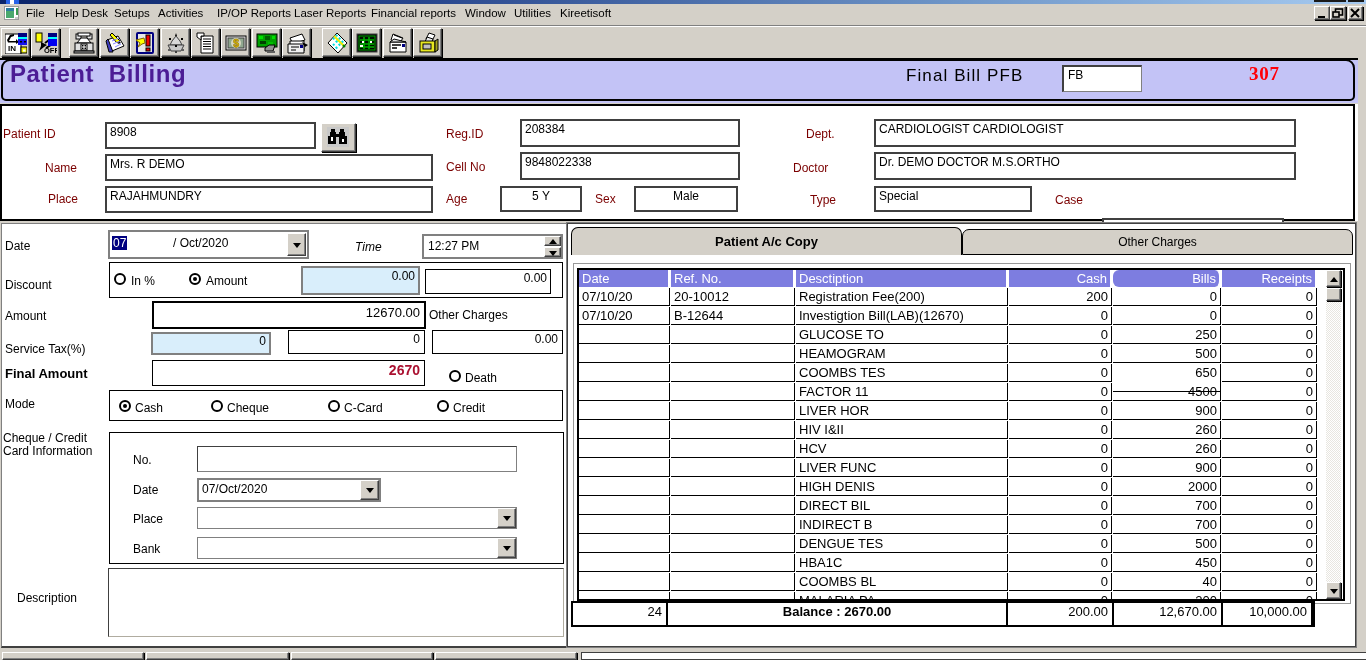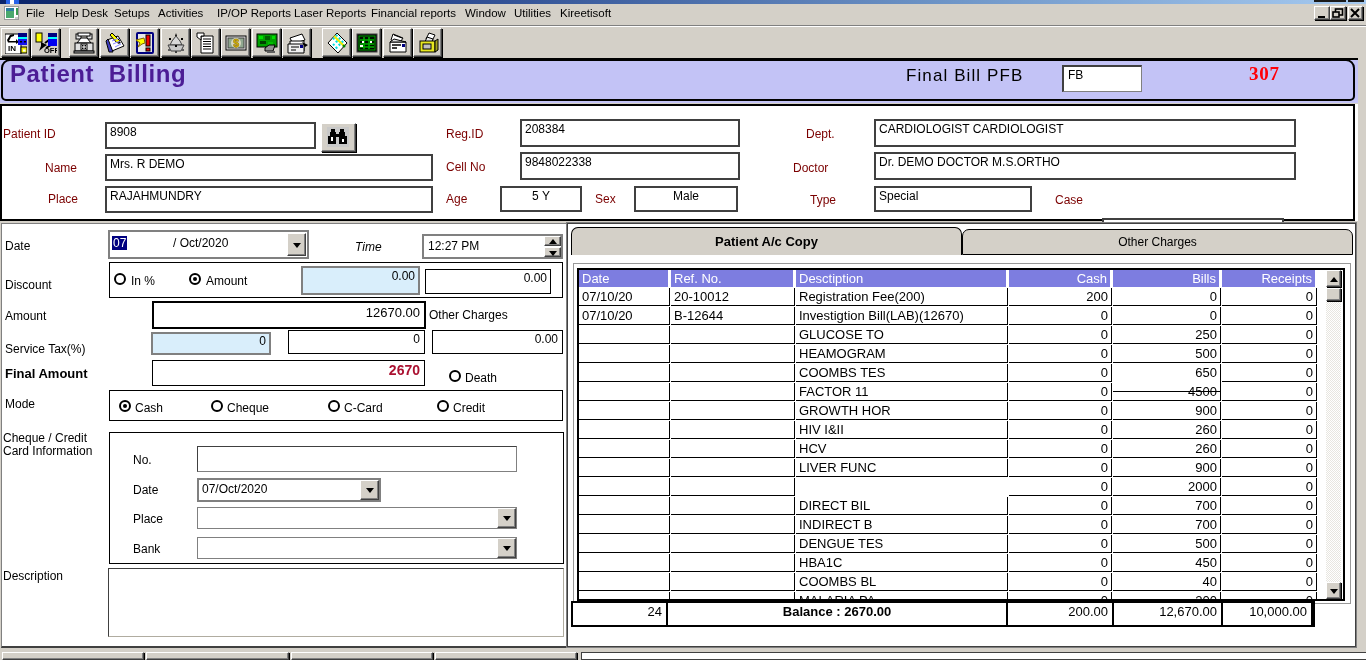--- a/index.html
+++ b/index.html
@@ -344,37 +344,37 @@
       <div class="arrow-down" style="left:5px;top:7px;"></div>
     </div>
 </div>
 <div class="blk" style="left:133px;top:542px;">Bank</div>
 <div class="abs" style="left:197px;top:537px;width:320px;height:22px;background:#fff;border:1px solid #808080;">
   <div class="combo-btn" style="right:0px;top:0px;width:19px;height:20px;">
       <div class="arrow-down" style="left:5px;top:7px;"></div>
     </div>
 </div>
 
-<div class="blk" style="left:3px;top:569px;">Description</div>
+<div class="blk" style="left:3px;top:591px;padding-left:14px;">Description</div>
 <div class="abs" style="left:108px;top:568px;width:456px;height:69px;background:#fff;border:1px solid #b0aca0;border-top:1px solid #404040;border-left:1px solid #404040;"></div>
 
 <div class="abs" style="left:566px;top:222px;width:791px;height:426px;background:#fff;border:1px solid #808080;box-shadow:inset 1px 1px 0 #404040, inset -1px -1px 0 #404040;"></div>
 
 <div class="abs" style="left:571px;top:227px;width:391px;height:28px;background:#d4d0c8;border:1px solid #000;border-bottom:none;border-radius:7px 7px 0 0;"></div>
 <div class="abs" style="left:962px;top:229px;width:391px;height:26px;background:#d4d0c8;border:1px solid #000;border-bottom:1px solid #000;border-radius:7px 7px 0 0;"></div>
 <div class="abs" style="left:571px;top:234px;width:391px;text-align:center;font-weight:bold;font-size:13px;">Patient A/c Copy</div>
 <div class="abs" style="left:962px;top:235px;width:391px;text-align:center;font-size:12px;">Other Charges</div>
 
 <div class="abs" style="left:573px;top:263px;width:778px;height:341px;border:1px solid #999;"></div>
 <div class="abs" id="grid" style="left:577px;top:268px;width:768px;height:333px;background:#fff;border:2px solid #000;overflow:hidden;">
     <div style="position:absolute;left:0px;top:0;width:91px;height:17px;background:#7d7de0;color:#fff;font-size:13px;padding:1px 0 0 3px;text-align:left;border-right:2px solid #fff;">Date</div>
     <div style="position:absolute;left:92px;top:0;width:124px;height:17px;background:#7d7de0;color:#fff;font-size:13px;padding:1px 0 0 3px;text-align:left;border-right:2px solid #fff;">Ref. No.</div>
     <div style="position:absolute;left:217px;top:0;width:212px;height:17px;background:#7d7de0;color:#fff;font-size:13px;padding:1px 0 0 3px;text-align:left;border-right:2px solid #fff;">Desctiption</div>
     <div style="position:absolute;left:430px;top:0;width:103px;height:17px;background:#7d7de0;color:#fff;font-size:13px;padding:1px 3px 0 0;text-align:right;border-right:2px solid #fff;">Cash</div>
-    <div style="position:absolute;left:534px;top:0;width:108px;height:17px;background:#7d7de0;color:#fff;font-size:13px;padding:1px 3px 0 0;text-align:right;border-right:2px solid #fff;">Bills</div>
+    <div style="position:absolute;left:534px;top:0;width:108px;height:17px;background:#7d7de0;color:#fff;font-size:13px;padding:1px 3px 0 0;text-align:right;border-right:2px solid #fff;border-radius:6px;">Bills</div>
     <div style="position:absolute;left:643px;top:0;width:95px;height:17px;background:#7d7de0;color:#fff;font-size:13px;padding:1px 3px 0 0;text-align:right;border-right:2px solid #fff;">Receipts</div>
     <div style="position:absolute;left:0px;top:18px;width:91px;height:18px;font-size:13px;padding:1px 0 0 3px;text-align:left;border-right:1px solid #000;border-bottom:1px solid #000;">07/10/20</div>
     <div style="position:absolute;left:92px;top:18px;width:124px;height:18px;font-size:13px;padding:1px 0 0 3px;text-align:left;border-right:1px solid #000;border-bottom:1px solid #000;">20-10012</div>
     <div style="position:absolute;left:217px;top:18px;width:212px;height:18px;font-size:13px;padding:1px 0 0 3px;text-align:left;border-right:1px solid #000;border-bottom:1px solid #000;">Registration Fee(200)</div>
     <div style="position:absolute;left:430px;top:18px;width:103px;height:18px;font-size:13px;padding:1px 3px 0 0;text-align:right;border-right:1px solid #000;border-bottom:1px solid #000;">200</div>
     <div style="position:absolute;left:534px;top:18px;width:108px;height:18px;font-size:13px;padding:1px 3px 0 0;text-align:right;border-right:1px solid #000;border-bottom:1px solid #000;">0</div>
     <div style="position:absolute;left:643px;top:18px;width:95px;height:18px;font-size:13px;padding:1px 3px 0 0;text-align:right;border-right:1px solid #000;border-bottom:1px solid #000;">0</div>
     <div style="position:absolute;left:0px;top:37px;width:91px;height:18px;font-size:13px;padding:1px 0 0 3px;text-align:left;border-right:1px solid #000;border-bottom:1px solid #000;">07/10/20</div>
     <div style="position:absolute;left:92px;top:37px;width:124px;height:18px;font-size:13px;padding:1px 0 0 3px;text-align:left;border-right:1px solid #000;border-bottom:1px solid #000;">B-12644</div>
     <div style="position:absolute;left:217px;top:37px;width:212px;height:18px;font-size:13px;padding:1px 0 0 3px;text-align:left;border-right:1px solid #000;border-bottom:1px solid #000;">Investigtion Bill(LAB)(12670)</div>
@@ -400,21 +400,21 @@
     <div style="position:absolute;left:534px;top:94px;width:108px;height:28px;font-size:13px;padding:1px 3px 0 0;text-align:right;border-right:1px solid #000;border-bottom:1px solid #000;">650</div>
     <div style="position:absolute;left:643px;top:94px;width:95px;height:18px;font-size:13px;padding:1px 3px 0 0;text-align:right;border-right:1px solid #000;border-bottom:1px solid #000;">0</div>
     <div style="position:absolute;left:0px;top:113px;width:91px;height:18px;font-size:13px;padding:1px 0 0 3px;text-align:left;border-right:1px solid #000;border-bottom:1px solid #000;"></div>
     <div style="position:absolute;left:92px;top:113px;width:124px;height:18px;font-size:13px;padding:1px 0 0 3px;text-align:left;border-right:1px solid #000;border-bottom:1px solid #000;"></div>
     <div style="position:absolute;left:217px;top:113px;width:212px;height:18px;font-size:13px;padding:1px 0 0 3px;text-align:left;border-right:1px solid #000;border-bottom:1px solid #000;">FACTOR 11</div>
     <div style="position:absolute;left:430px;top:113px;width:103px;height:18px;font-size:13px;padding:1px 3px 0 0;text-align:right;border-right:1px solid #000;border-bottom:1px solid #000;">0</div>
     <div style="position:absolute;left:534px;top:113px;width:108px;height:18px;font-size:13px;padding:1px 3px 0 0;text-align:right;border-right:1px solid #000;border-bottom:1px solid #000;">4500</div>
     <div style="position:absolute;left:643px;top:113px;width:95px;height:18px;font-size:13px;padding:1px 3px 0 0;text-align:right;border-right:1px solid #000;border-bottom:1px solid #000;">0</div>
     <div style="position:absolute;left:0px;top:132px;width:91px;height:18px;font-size:13px;padding:1px 0 0 3px;text-align:left;border-right:1px solid #000;border-bottom:1px solid #000;"></div>
     <div style="position:absolute;left:92px;top:132px;width:124px;height:18px;font-size:13px;padding:1px 0 0 3px;text-align:left;border-right:1px solid #000;border-bottom:1px solid #000;"></div>
-    <div style="position:absolute;left:217px;top:132px;width:212px;height:18px;font-size:13px;padding:1px 0 0 3px;text-align:left;border-right:1px solid #000;border-bottom:1px solid #000;">GROWTH HOR</div>
+    <div style="position:absolute;left:217px;top:132px;width:212px;height:18px;font-size:13px;padding:1px 0 0 3px;text-align:left;border-right:1px solid #000;border-bottom:1px solid #000;">LIVER HOR</div>
     <div style="position:absolute;left:430px;top:132px;width:103px;height:18px;font-size:13px;padding:1px 3px 0 0;text-align:right;border-right:1px solid #000;border-bottom:1px solid #000;">0</div>
     <div style="position:absolute;left:534px;top:132px;width:108px;height:18px;font-size:13px;padding:1px 3px 0 0;text-align:right;border-right:1px solid #000;border-bottom:1px solid #000;">900</div>
     <div style="position:absolute;left:643px;top:132px;width:95px;height:18px;font-size:13px;padding:1px 3px 0 0;text-align:right;border-right:1px solid #000;border-bottom:1px solid #000;">0</div>
     <div style="position:absolute;left:0px;top:151px;width:91px;height:18px;font-size:13px;padding:1px 0 0 3px;text-align:left;border-right:1px solid #000;border-bottom:1px solid #000;"></div>
     <div style="position:absolute;left:92px;top:151px;width:124px;height:18px;font-size:13px;padding:1px 0 0 3px;text-align:left;border-right:1px solid #000;border-bottom:1px solid #000;"></div>
     <div style="position:absolute;left:217px;top:151px;width:212px;height:18px;font-size:13px;padding:1px 0 0 3px;text-align:left;border-right:1px solid #000;border-bottom:1px solid #000;">HIV I&amp;II</div>
     <div style="position:absolute;left:430px;top:151px;width:103px;height:18px;font-size:13px;padding:1px 3px 0 0;text-align:right;border-right:1px solid #000;border-bottom:1px solid #000;">0</div>
     <div style="position:absolute;left:534px;top:151px;width:108px;height:18px;font-size:13px;padding:1px 3px 0 0;text-align:right;border-right:1px solid #000;border-bottom:1px solid #000;">260</div>
     <div style="position:absolute;left:643px;top:151px;width:95px;height:18px;font-size:13px;padding:1px 3px 0 0;text-align:right;border-right:1px solid #000;border-bottom:1px solid #000;">0</div>
     <div style="position:absolute;left:0px;top:170px;width:91px;height:18px;font-size:13px;padding:1px 0 0 3px;text-align:left;border-right:1px solid #000;border-bottom:1px solid #000;"></div>
@@ -424,20 +424,21 @@
     <div style="position:absolute;left:534px;top:170px;width:108px;height:18px;font-size:13px;padding:1px 3px 0 0;text-align:right;border-right:1px solid #000;border-bottom:1px solid #000;">260</div>
     <div style="position:absolute;left:643px;top:170px;width:95px;height:18px;font-size:13px;padding:1px 3px 0 0;text-align:right;border-right:1px solid #000;border-bottom:1px solid #000;">0</div>
     <div style="position:absolute;left:0px;top:189px;width:91px;height:18px;font-size:13px;padding:1px 0 0 3px;text-align:left;border-right:1px solid #000;border-bottom:1px solid #000;"></div>
     <div style="position:absolute;left:92px;top:189px;width:124px;height:18px;font-size:13px;padding:1px 0 0 3px;text-align:left;border-right:1px solid #000;border-bottom:1px solid #000;"></div>
     <div style="position:absolute;left:217px;top:189px;width:212px;height:18px;font-size:13px;padding:1px 0 0 3px;text-align:left;border-right:1px solid #000;border-bottom:1px solid #000;">LIVER FUNC</div>
     <div style="position:absolute;left:430px;top:189px;width:103px;height:18px;font-size:13px;padding:1px 3px 0 0;text-align:right;border-right:1px solid #000;border-bottom:1px solid #000;">0</div>
     <div style="position:absolute;left:534px;top:189px;width:108px;height:18px;font-size:13px;padding:1px 3px 0 0;text-align:right;border-right:1px solid #000;border-bottom:1px solid #000;">900</div>
     <div style="position:absolute;left:643px;top:189px;width:95px;height:18px;font-size:13px;padding:1px 3px 0 0;text-align:right;border-right:1px solid #000;border-bottom:1px solid #000;">0</div>
     <div style="position:absolute;left:0px;top:208px;width:91px;height:18px;font-size:13px;padding:1px 0 0 3px;text-align:left;border-right:1px solid #000;border-bottom:1px solid #000;"></div>
     <div style="position:absolute;left:92px;top:208px;width:124px;height:18px;font-size:13px;padding:1px 0 0 3px;text-align:left;border-right:1px solid #000;border-bottom:1px solid #000;"></div>
+    <div style="position:absolute;left:217px;top:208px;width:212px;height:18px;font-size:13px;padding:1px 0 0 3px;text-align:left;border-right:1px solid #000;border-bottom:1px solid #000;">HIGH DENIS</div>
     <div style="position:absolute;left:430px;top:208px;width:103px;height:18px;font-size:13px;padding:1px 3px 0 0;text-align:right;border-right:1px solid #000;border-bottom:1px solid #000;">0</div>
     <div style="position:absolute;left:534px;top:208px;width:108px;height:18px;font-size:13px;padding:1px 3px 0 0;text-align:right;border-right:1px solid #000;border-bottom:1px solid #000;">2000</div>
     <div style="position:absolute;left:643px;top:208px;width:95px;height:18px;font-size:13px;padding:1px 3px 0 0;text-align:right;border-right:1px solid #000;border-bottom:1px solid #000;">0</div>
     <div style="position:absolute;left:0px;top:227px;width:91px;height:18px;font-size:13px;padding:1px 0 0 3px;text-align:left;border-right:1px solid #000;border-bottom:1px solid #000;"></div>
     <div style="position:absolute;left:92px;top:227px;width:124px;height:18px;font-size:13px;padding:1px 0 0 3px;text-align:left;border-right:1px solid #000;border-bottom:1px solid #000;"></div>
     <div style="position:absolute;left:217px;top:227px;width:212px;height:18px;font-size:13px;padding:1px 0 0 3px;text-align:left;border-right:1px solid #000;border-bottom:1px solid #000;">DIRECT BIL</div>
     <div style="position:absolute;left:430px;top:227px;width:103px;height:18px;font-size:13px;padding:1px 3px 0 0;text-align:right;border-right:1px solid #000;border-bottom:1px solid #000;">0</div>
     <div style="position:absolute;left:534px;top:227px;width:108px;height:18px;font-size:13px;padding:1px 3px 0 0;text-align:right;border-right:1px solid #000;border-bottom:1px solid #000;">700</div>
     <div style="position:absolute;left:643px;top:227px;width:95px;height:18px;font-size:13px;padding:1px 3px 0 0;text-align:right;border-right:1px solid #000;border-bottom:1px solid #000;">0</div>
     <div style="position:absolute;left:0px;top:246px;width:91px;height:18px;font-size:13px;padding:1px 0 0 3px;text-align:left;border-right:1px solid #000;border-bottom:1px solid #000;"></div>

